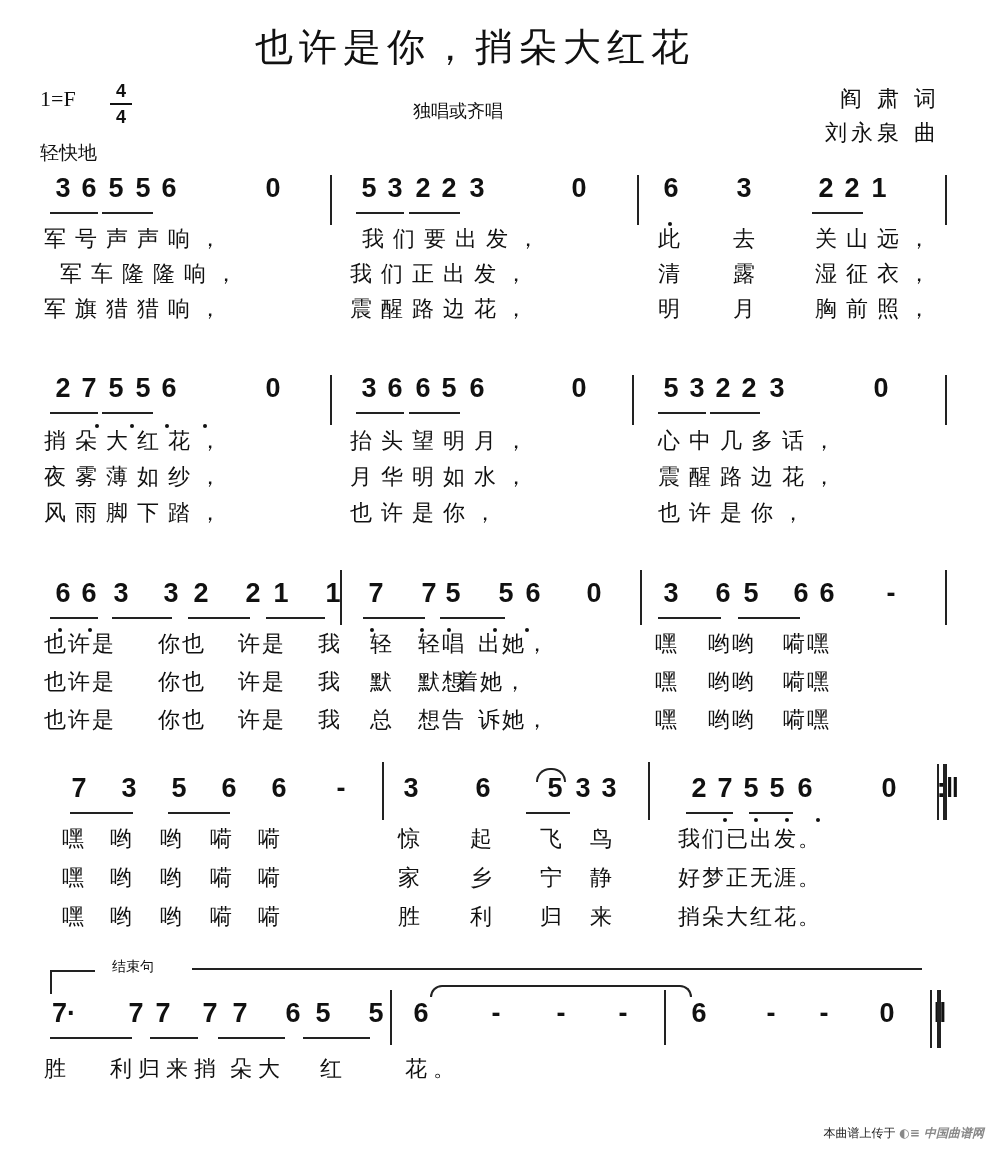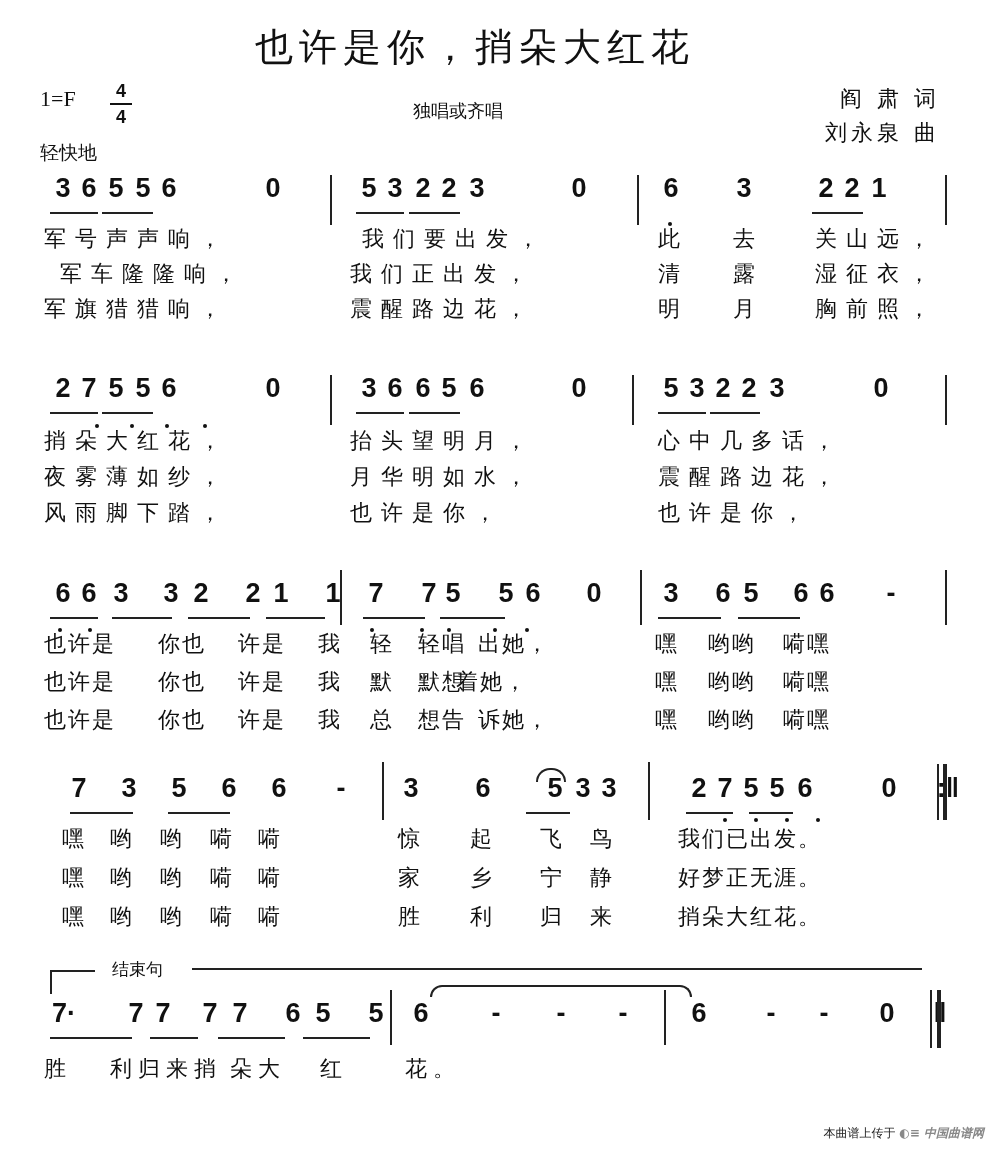--- a/index.html
+++ b/index.html
@@ -14,21 +14,21 @@
     .ts .line { display:block; border-top: 2px solid #111; margin: 1px 0; }
     .tempo { left: 40px; top: 140px; font-size: 19px; font-weight: normal; }
     .perf { left: 413px; top: 99px; font-size: 18px; }
     .credits { right: 60px; top: 82px; text-align: right; font-size: 22px; line-height: 34px; letter-spacing: 4px; }
     .note { position: absolute; font-family: "Liberation Sans", sans-serif; font-weight: bold; font-size: 27px;
             width: 22px; text-align: center; line-height: 30px; top: 12px; }
     .ul { position: absolute; border-top: 2px solid #222; height: 0; }
     .dot { position: absolute; width: 4px; height: 4px; border-radius: 50%; background: #111; }
     .bar { position: absolute; width: 2px; background: #222; }
     .lyric { position: absolute; font-size: 22px; letter-spacing: 0; white-space: nowrap; line-height: 26px; }
-    .endtext { position: absolute; font-size: 17px; }
+    .endtext { position: absolute; font-size: 14px; }
     .footer { position: absolute; right: 16px; bottom: 10px; font-size: 12px; color: #222; }
     .footer .brand { color: #888; font-style: italic; font-weight: bold; }
   </style>
 </head>
 <body>
 
 <div class="abs title">也许是你，捎朵大红花</div>
 <div class="abs key">1=F</div>
 <div class="abs ts">
   <span>4</span>

